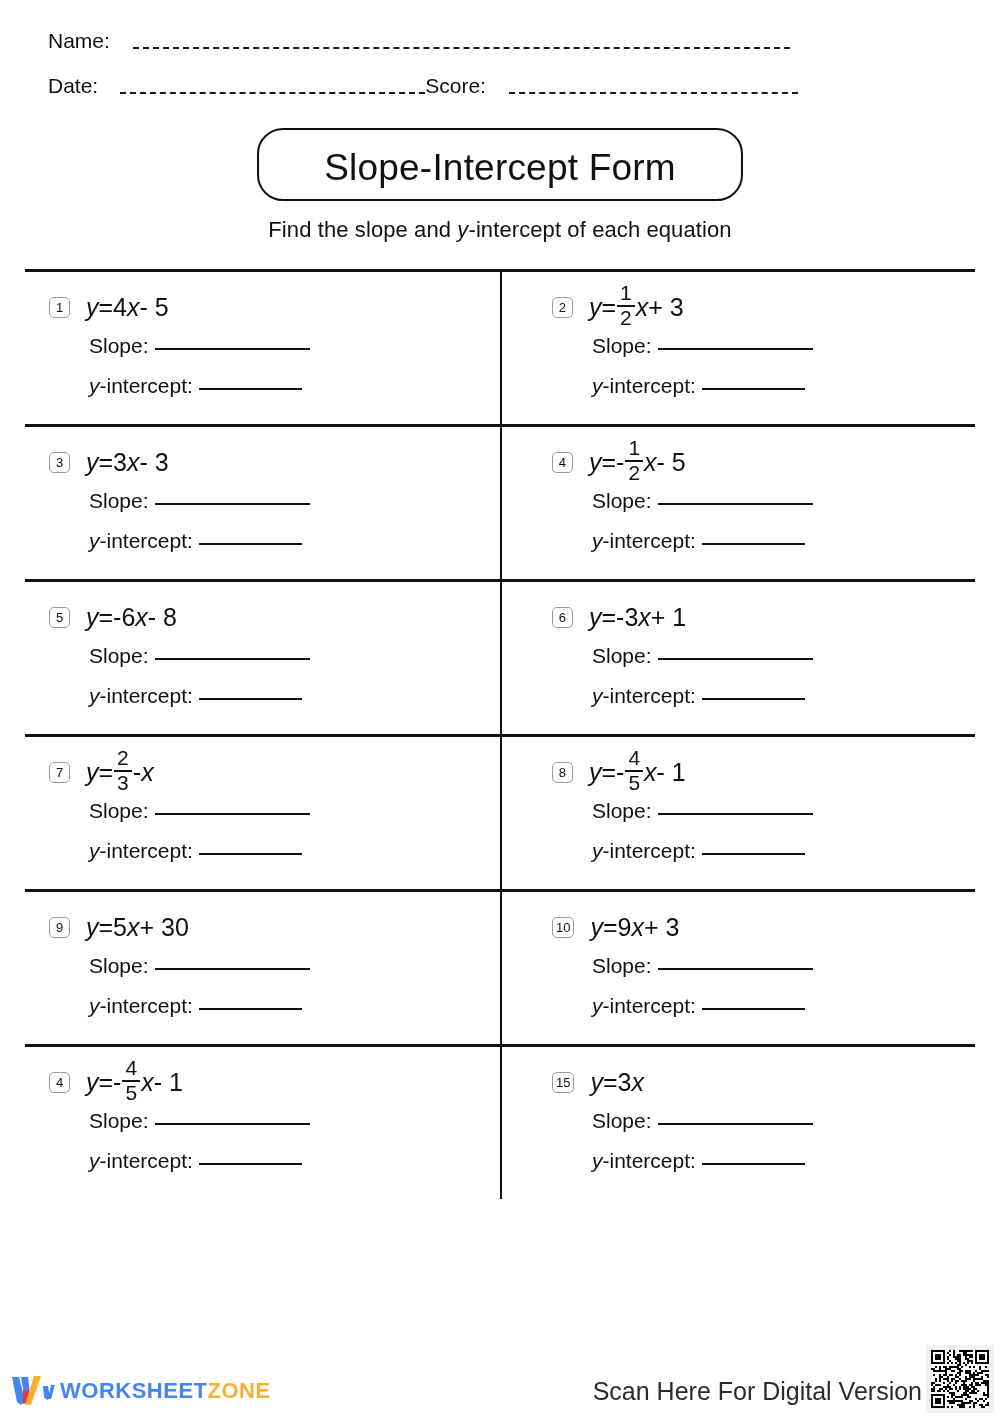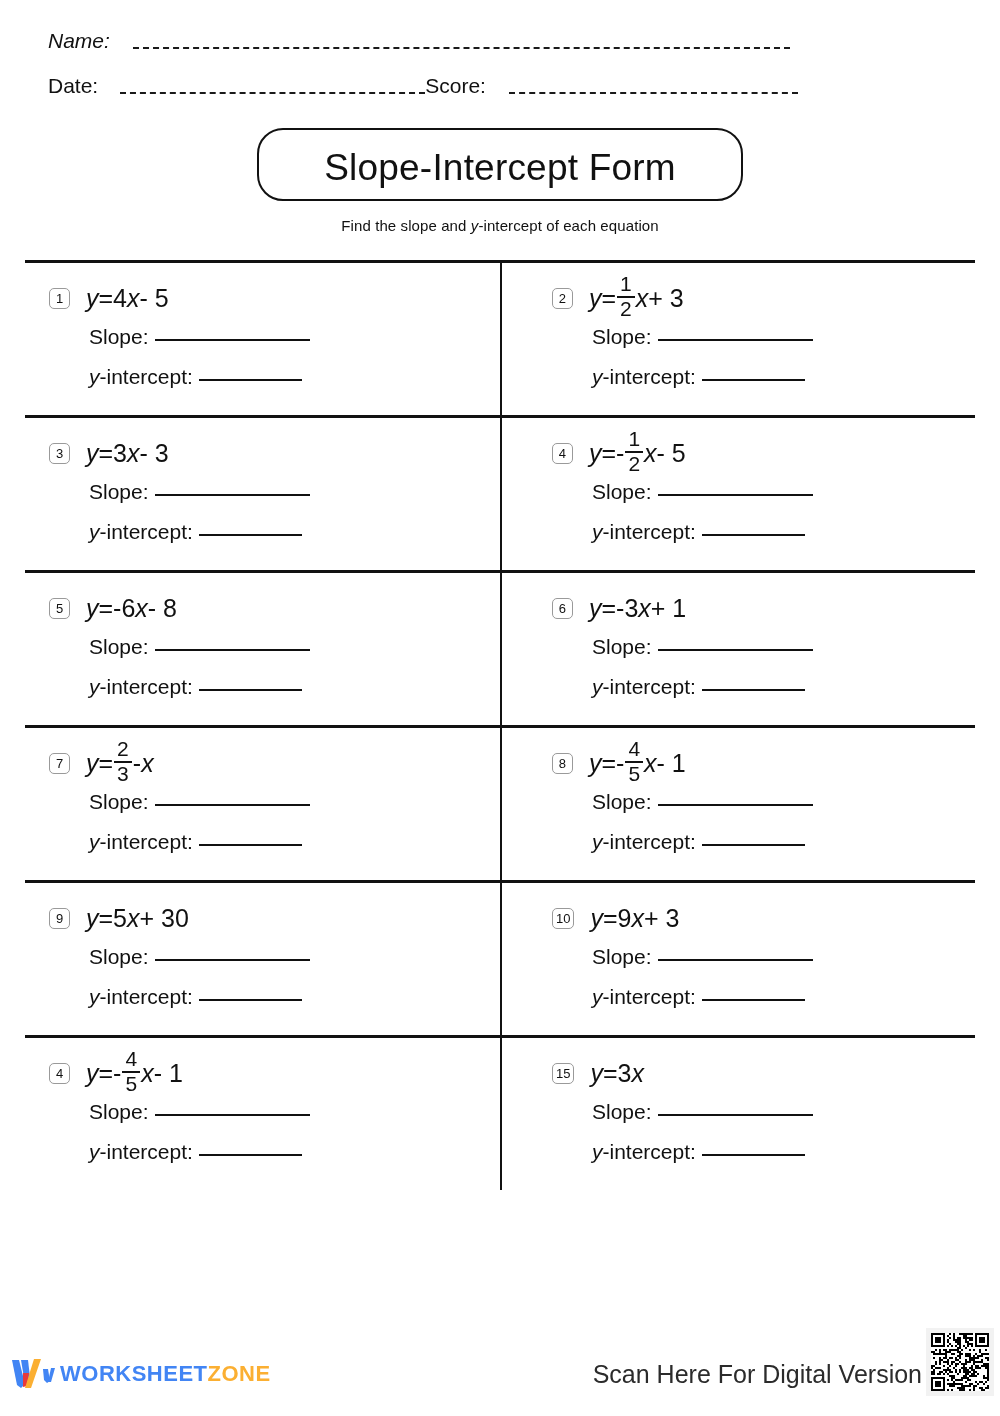--- a/index.html
+++ b/index.html
@@ -24,21 +24,21 @@
     white-space: nowrap;
     padding-bottom: 2px;
   }
   .dashline {
     border-bottom: 2px dashed #1a1a1a;
     height: 1px;
     position: relative;
     top: -4px;
   }
 
-  .row-name { margin-bottom: 22px; font-style: italic; }
+  .row-name { margin-bottom: 22px; }
   .row-name .field-label { margin-left: 23px; }
   .row-name .dashline { flex: 1; margin-left: 23px; margin-right: 185px; }
 
   .row-date { display: flex; align-items: flex-end; }
   .row-date .lbl-date { margin-left: 23px; }
   .row-date .line-date { width: 305px; margin-left: 22px; }
   .row-date .lbl-score { }
   .row-date .line-score { width: 289px; margin-left: 23px; margin-right: 0; }
 
   
@@ -51,21 +51,21 @@
     min-width: 486px;
   }
   .title-text {
     font-size: 37px;
     line-height: 1.1;
     letter-spacing: 0.2px;
     white-space: nowrap;
   }
   .subtitle {
     text-align: center;
-    font-size: 15px;
+    font-size: 22px;
     margin-top: 16px;
     letter-spacing: 0.1px;
   }
   .subtitle .ital { font-style: italic; }
 
   
   .sheet {
     position: relative;
     margin: 26px 25px 0 25px;
     border-top: 3px solid #111111;
@@ -149,21 +149,21 @@
     top: -3px;
   }
   .blank.wide { width: 155px; }
   .blank.narrow { width: 103px; }
 
   
   .footer {
     position: absolute;
     left: 0;
     right: 0;
-    bottom: 17px;
+    bottom: 0;
     height: 66px;
   }
   .logo {
     position: absolute;
     left: 10px;
     bottom: 8px;
     display: flex;
     align-items: center;
   }
   .logo-mark { width: 46px; height: 34px; }

